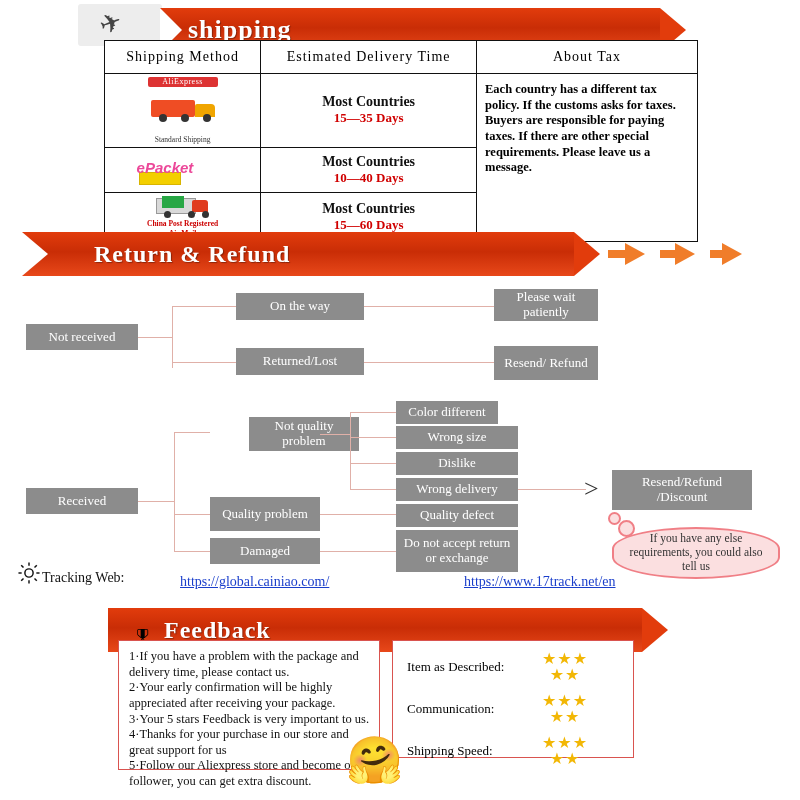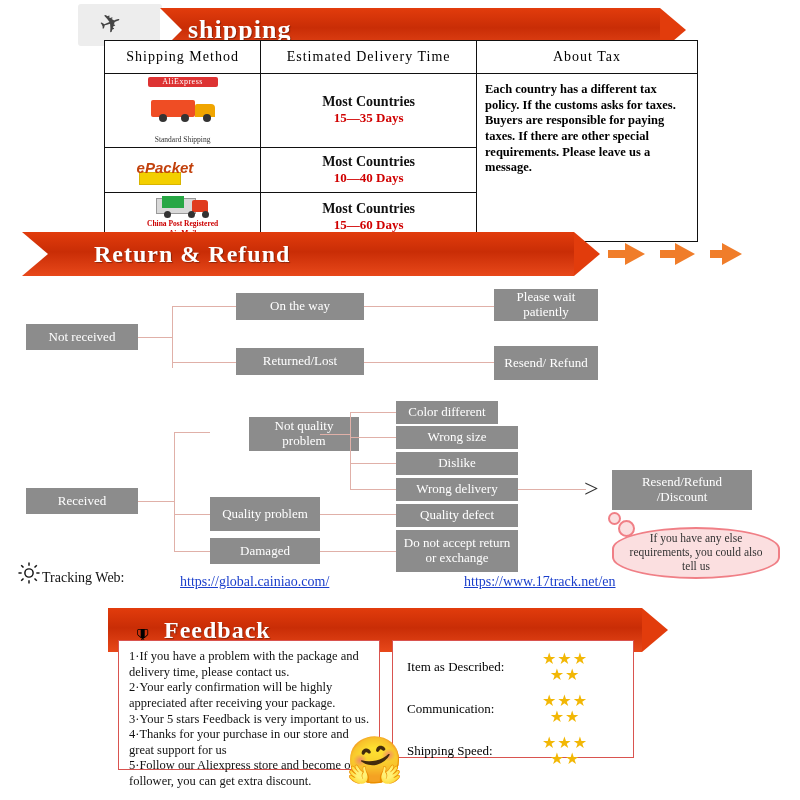--- a/index.html
+++ b/index.html
@@ -121,21 +121,21 @@
   }
   .truck .wheel {
     position:absolute; bottom:0; width:8px;height:8px;border-radius:50%;
     background:#333;
   }
   .epacket-box {
     width: 92px; height: 30px; margin: 0 auto; position: relative;
   }
   .epacket-box .etext {
     position:absolute; left:0; top:4px;
-    font-size:15px; font-weight:bold; color:#c2410c; font-style:italic;
+    font-size:15px; font-weight:bold; color:#ec4899; font-style:italic;
     font-family:"Liberation Sans", sans-serif;
   }
   .epacket-box .env {
     position:absolute; left:2px; bottom:0; width:40px; height:11px;
     background:#f3cf00; border:1px solid #d8b400;
   }
   .cpost {
     width: 110px; margin: 0 auto; text-align:center;
   }
   .cpost .truck2 {

